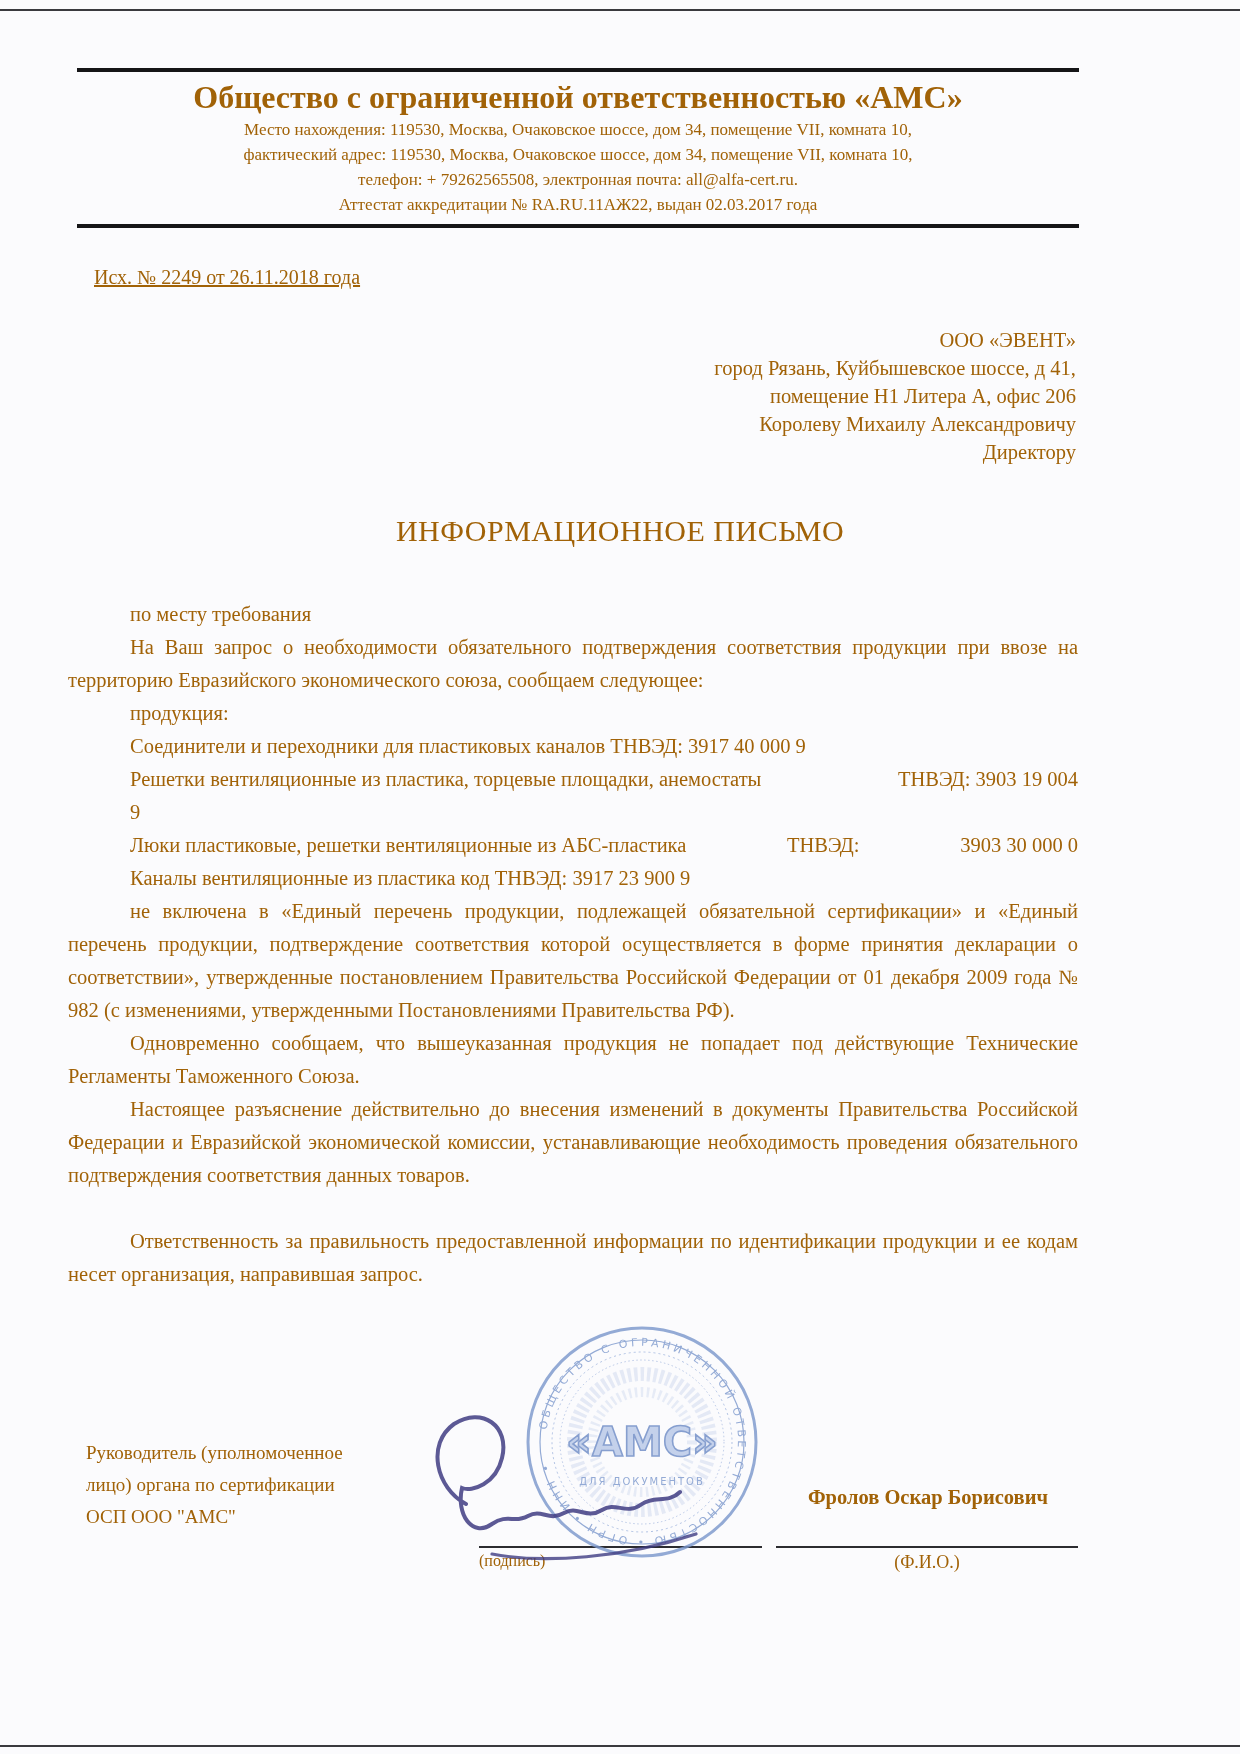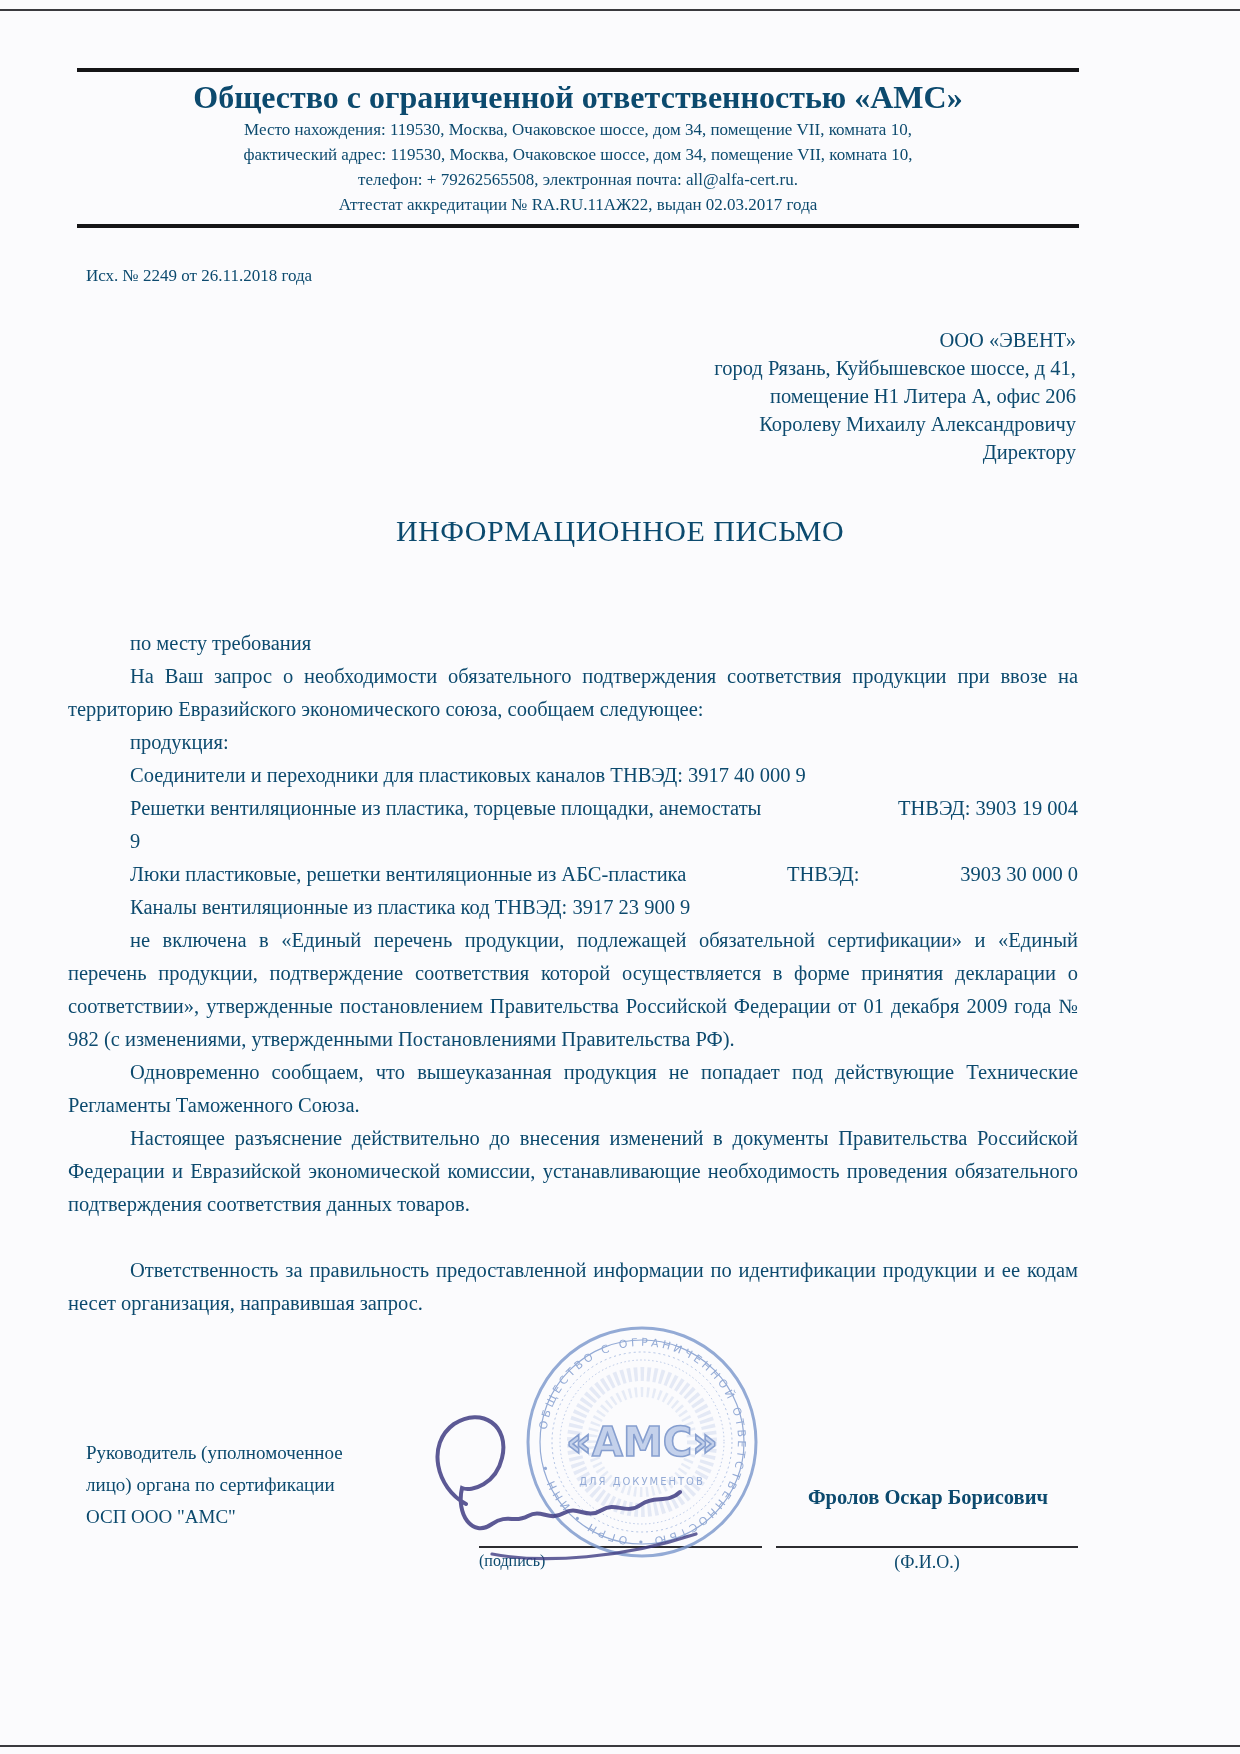--- a/index.html
+++ b/index.html
@@ -2,45 +2,45 @@
 <html><head>
 <meta charset="utf-8">
 <style>
   html,body{margin:0;padding:0;background:#e8e8ea;}
   .page{
     position:relative;
     width:1240px;height:1754px;
     margin:0 auto;
     background:#fbfbfd;
     font-family:"Liberation Serif","DejaVu Serif",serif;
-    color:#0c4a6e;
+    color:#a16207;
     overflow:hidden;
   }
   .edge{position:absolute;left:0;width:100%;background:#3a3a3e;}
   .edge.top{top:9px;height:2px;}
   .edge.bottom{top:1745px;height:2px;}
 
   
   .letterhead{position:absolute;top:68px;left:77px;width:1002px;text-align:center;}
   .lh-rule{height:4px;background:#151517;}
   .lh-rule.top{margin-bottom:5px;}
   .lh-rule.bottom{margin-top:7px;}
   .org-title{font-size:32px;font-weight:bold;line-height:40px;margin:0;}
   .lh-line{font-size:17px;line-height:25px;}
 
-  .outgoing{position:absolute;top:266px;left:86px;font-size:17px;}
+  .outgoing{position:absolute;top:266px;left:94px;font-size:20px;text-decoration:underline;}
 
   .recipient{position:absolute;top:326px;right:164px;text-align:right;font-size:20.5px;line-height:28px;}
 
   .letter-title{position:absolute;top:514px;left:0;width:100%;text-align:center;
     font-size:30px;font-weight:normal;letter-spacing:0.5px;}
 
   
   .body{position:absolute;top:598px;left:68px;width:1010px;
-    font-size:20.5px;line-height:33px;text-align:justify;margin-top:29px;}
+    font-size:20.5px;line-height:33px;text-align:justify;}
   .body p{margin:0;text-indent:62px;}
   .prod-flex{display:flex;justify-content:space-between;padding-left:62px;}
   .prod-flex .gap-right{white-space:nowrap;}
   .wrap-digit{text-indent:0;}
   .final-para{margin-top:33px !important;}
 
   
   .stamp{position:absolute;left:522px;top:1322px;width:240px;height:240px;opacity:0.82;z-index:2;}
   .stamp text{font-family:"DejaVu Sans","Liberation Sans",sans-serif;}
 

